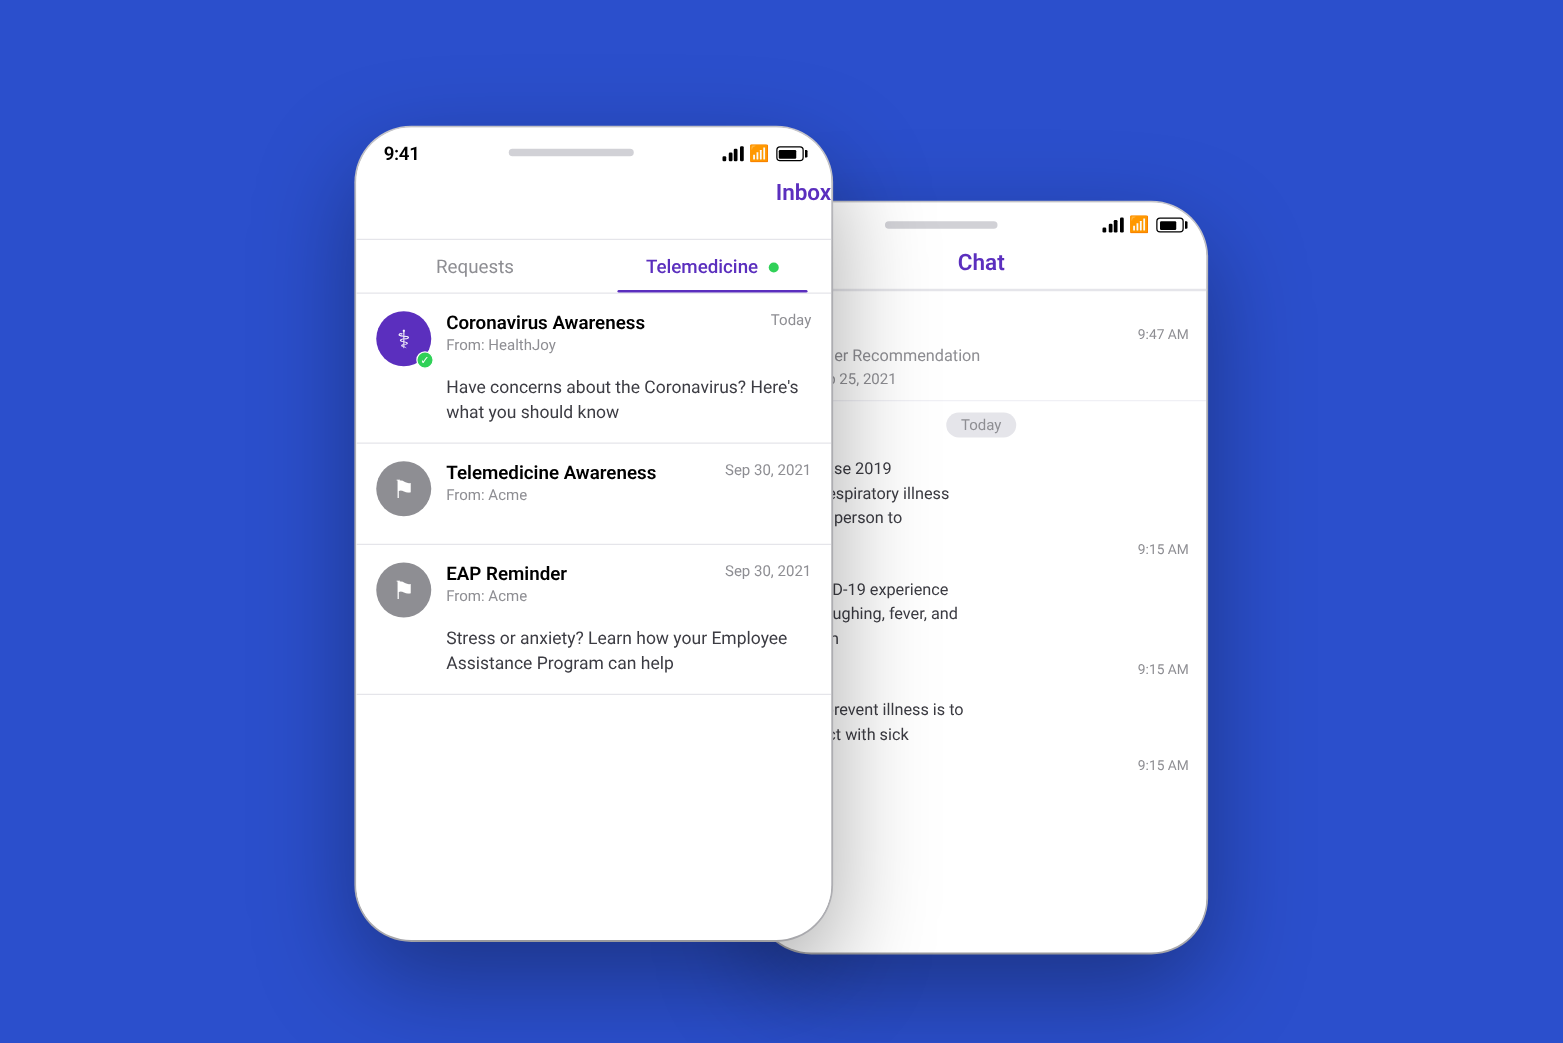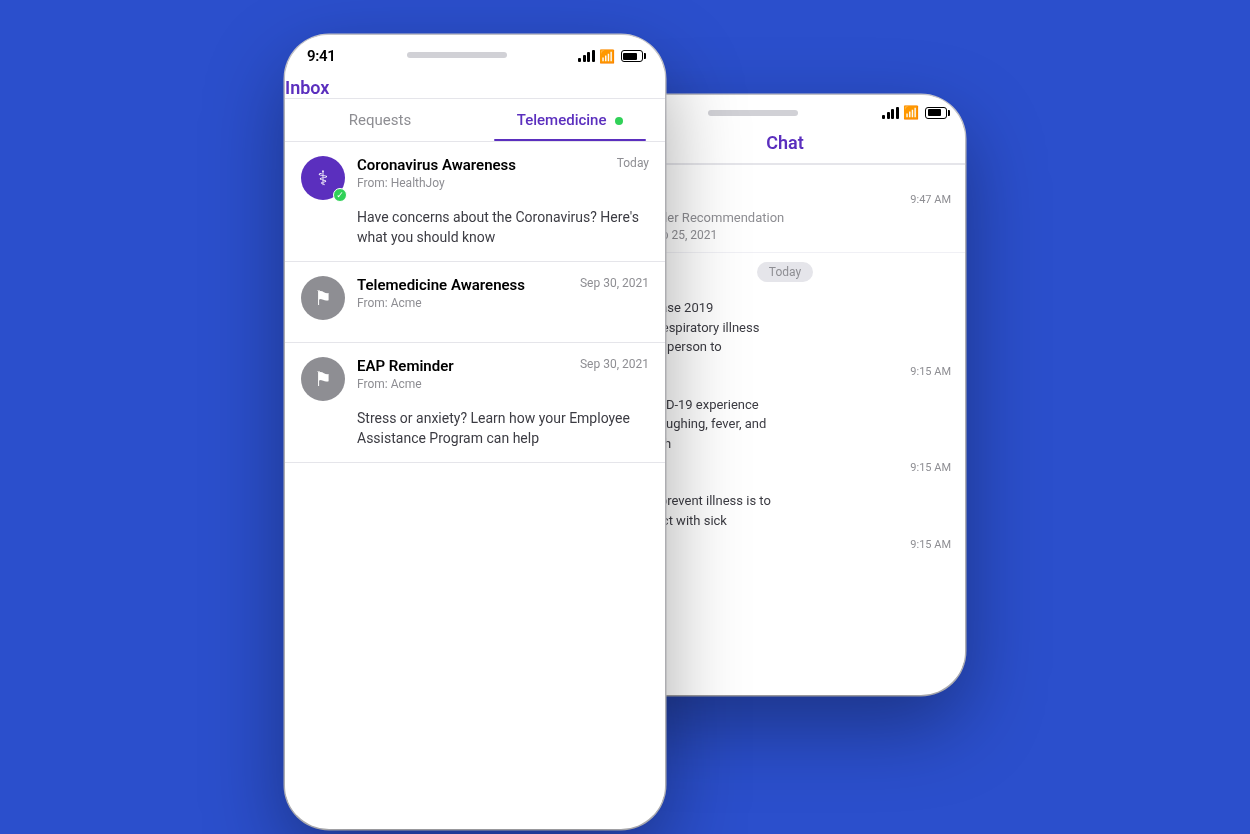--- a/index.html
+++ b/index.html
@@ -28,21 +28,21 @@
       background: #f2f2f7;
       border-radius: 44px;
       box-shadow: 0 30px 80px rgba(0,0,0,0.35), 0 0 0 1.5px #d1d1d6;
       position: relative;
       overflow: hidden;
     }
 
     
     .phone-left {
       width: 380px;
-      height: 794px;
+      height: 650px;
       z-index: 2;
       background: #fff;
     }
 
     
     .phone-right {
       width: 360px;
       height: 600px;
       z-index: 1;
       background: #fff;
@@ -162,25 +162,25 @@
 
     
     .inbox-screen {
       background: #fff;
       height: calc(100% - 50px);
       display: flex;
       flex-direction: column;
     }
 
     .inbox-title {
-      text-align: left;
+      text-align: right;
       font-size: 18px;
       font-weight: 600;
       color: #5B2FBE;
-      padding: 6px 0 0;
+      padding: 6px 0 26px;
       border-bottom: 1px solid #e5e5ea;
     }
 
     .tabs-container {
       display: flex;
       border-bottom: 1px solid #e5e5ea;
     }
 
     .tab {
       flex: 1;

